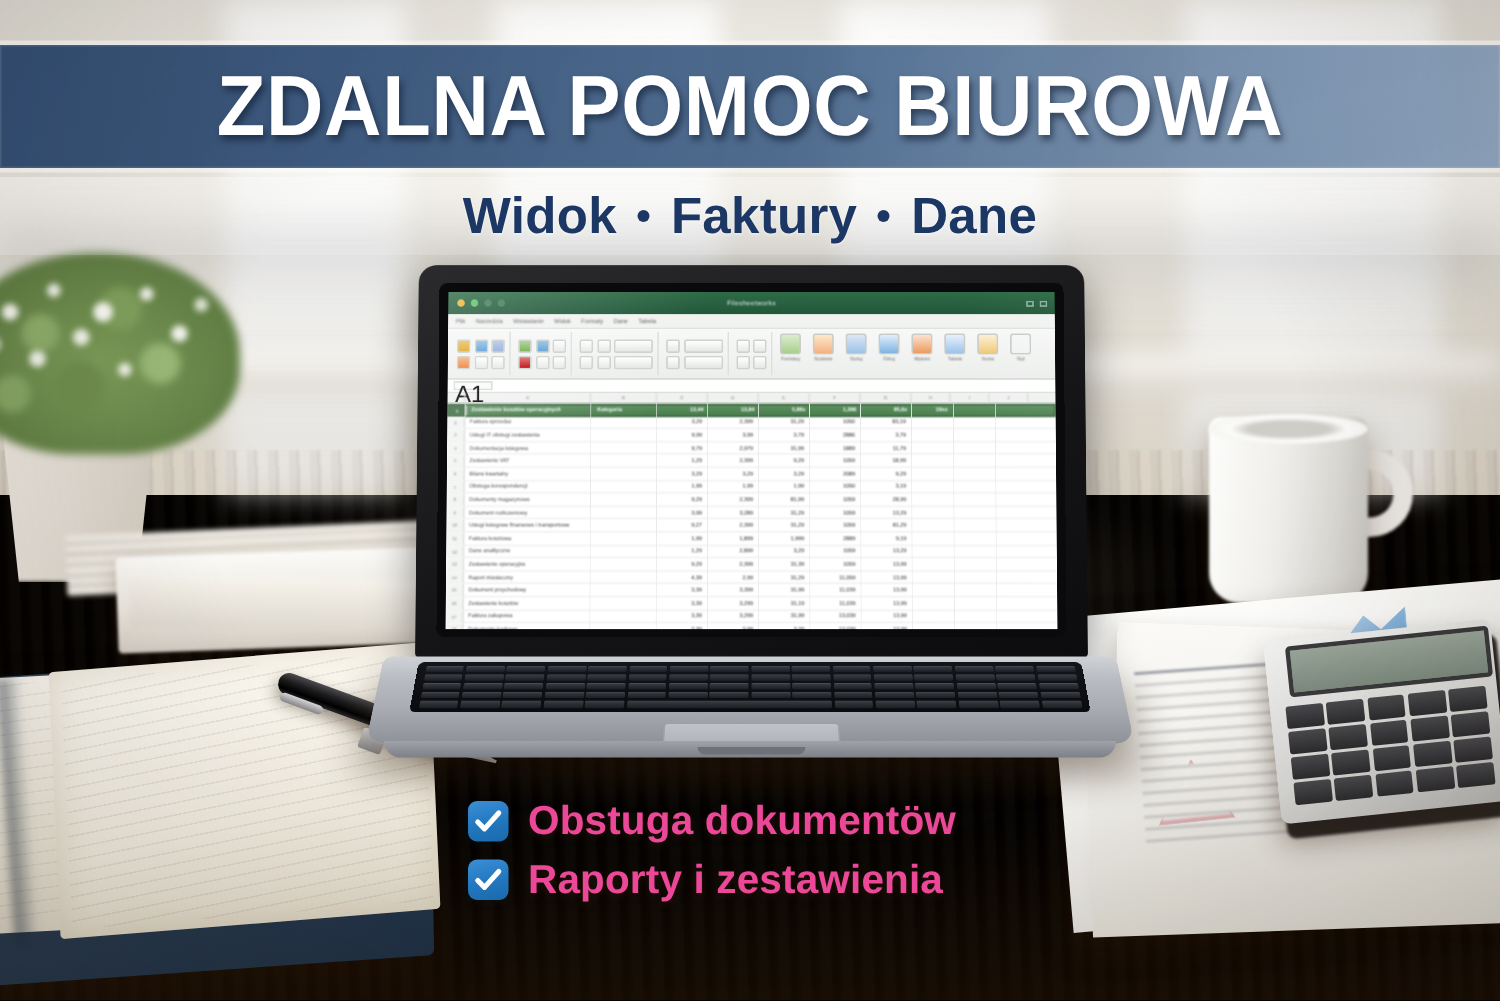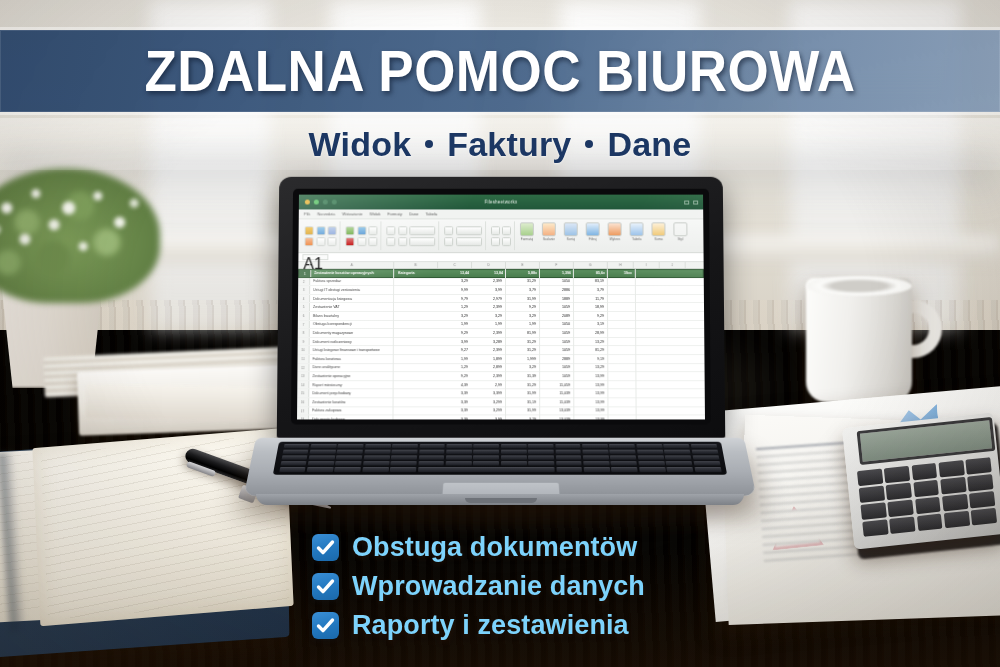--- a/index.html
+++ b/index.html
@@ -564,21 +564,21 @@
   }
   .check-item { display: flex; align-items: center; gap: 13px; }
   .check-box {
     width: 27px; height: 27px; border-radius: 6px; flex: none;
     background: linear-gradient(165deg,#3a8fd6 0%, #2277be 55%, #1b69ab 100%);
     box-shadow: 0 2px 5px rgba(20,20,20,.45);
     position: relative;
   }
   .check-box svg { position: absolute; left: 3px; top: 3px; }
   .check-label {
-    font-size: 27px; font-weight: bold; color: #7dd3fc;
+    font-size: 27px; font-weight: bold; color: #ec4899;
     text-shadow: 0 2px 5px rgba(40,22,8,.75), 0 0 2px rgba(40,22,8,.5);
     letter-spacing: .1px;
     font-family: "Liberation Sans", sans-serif;
     white-space: nowrap;
   }
 
   
   .vignette {
     position: absolute; inset: 0; pointer-events: none;
     background: radial-gradient(ellipse at 50% 45%, rgba(0,0,0,0) 52%, rgba(30,18,6,.18) 100%);
@@ -1125,25 +1125,17 @@
         </svg>
       </span>
       <span class="check-label">Obstuga dokumentöw</span>
     </div>
     <div class="check-item">
       <span class="check-box">
         <svg width="21" height="21" viewBox="0 0 21 21" aria-hidden="true">
           <path d="M3.5 11 L8 15.6 L17.5 5" fill="none" stroke="#ffffff" stroke-width="3.4" stroke-linecap="round" stroke-linejoin="round"></path>
         </svg>
       </span>
-      <span class="check-label">Wprowadzanie danych</span>
-    </div>
-    <div class="check-item">
-      <span class="check-box">
-        <svg width="21" height="21" viewBox="0 0 21 21" aria-hidden="true">
-          <path d="M3.5 11 L8 15.6 L17.5 5" fill="none" stroke="#ffffff" stroke-width="3.4" stroke-linecap="round" stroke-linejoin="round"></path>
-        </svg>
-      </span>
       <span class="check-label">Raporty i zestawienia</span>
     </div>
   </div>
 
 </div>
 
 </body></html>

